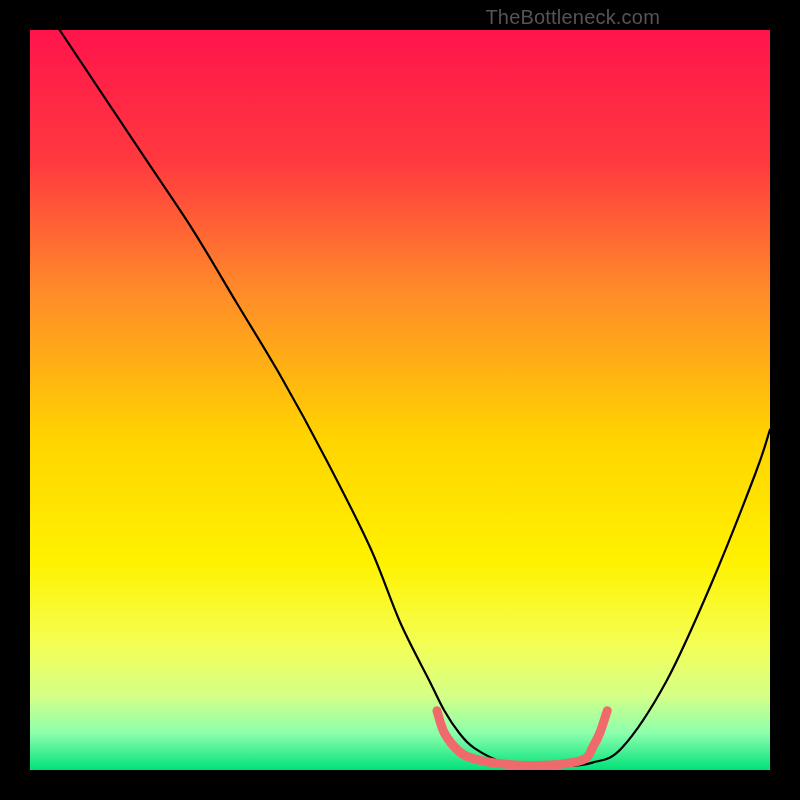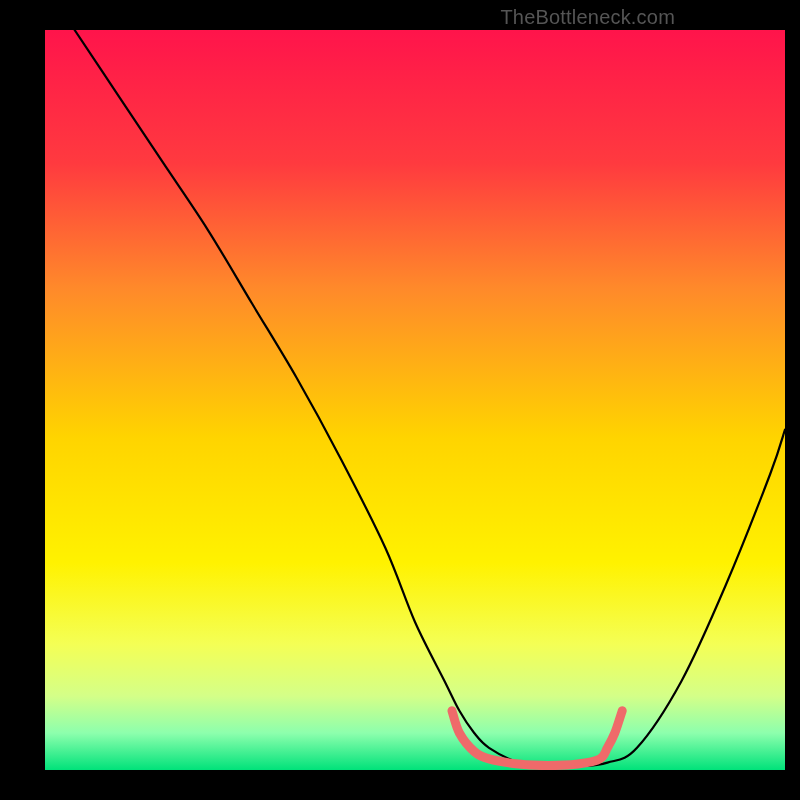--- a/index.html
+++ b/index.html
@@ -8,21 +8,20 @@
     background: #000;
     width: 800px;
     height: 800px;
     overflow: hidden;
     font-family: Arial, Helvetica, sans-serif;
   }
   .chart-container {
     position: relative;
     width: 672px;
     height: 800px;
-    padding-left: 15px;
   }
   .watermark {
     position: absolute;
     top: 6px;
     right: 12px;
     color: #555;
     font-size: 20px;
     font-weight: 500;
     z-index: 10;
     letter-spacing: 0.2px;

